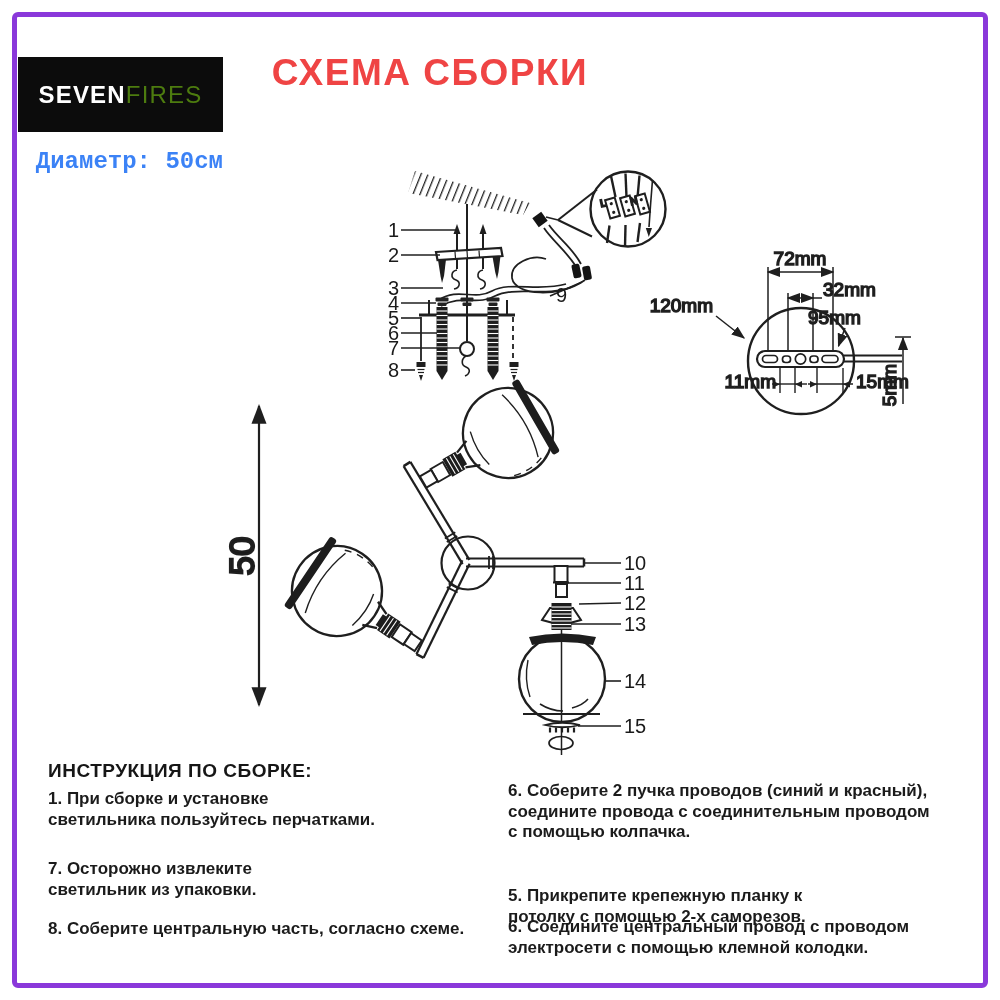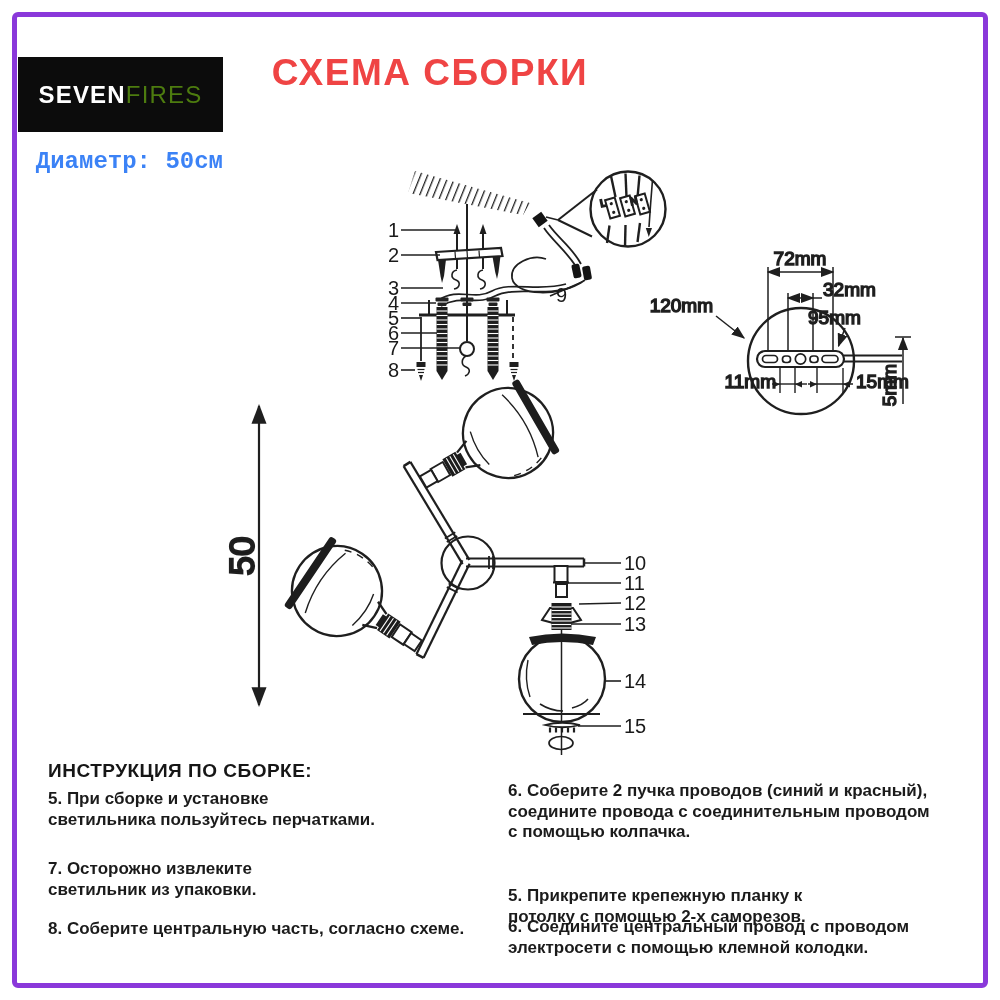--- a/index.html
+++ b/index.html
@@ -380,21 +380,21 @@
     <text class="num" x="624" y="570">10</text>
     <text class="num" x="624" y="590">11</text>
     <text class="num" x="624" y="610">12</text>
     <text class="num" x="624" y="631">13</text>
     <text class="num" x="624" y="688">14</text>
     <text class="num" x="624" y="733">15</text>
   </g>
 </svg>
 
 <div class="instr-heading">ИНСТРУКЦИЯ ПО СБОРКЕ:</div>
-<div class="instr i1">5. При сборке и установке
+<div class="instr i1">1. При сборке и установке
 светильника пользуйтесь перчатками.</div>
 <div class="instr i2">7. Осторожно извлеките
 светильник из упаковки.</div>
 <div class="instr i3">8. Соберите центральную часть, согласно схеме.</div>
 <div class="instr i4">6. Соберите 2 пучка проводов (синий и красный),
 соедините провода с соединительным проводом
 с помощью колпачка.</div>
 <div class="instr i5">5. Прикрепите крепежную планку к
 потолку с помощью 2-х саморезов.</div>
 <div class="instr i6">6. Соедините центральный провод с проводом

